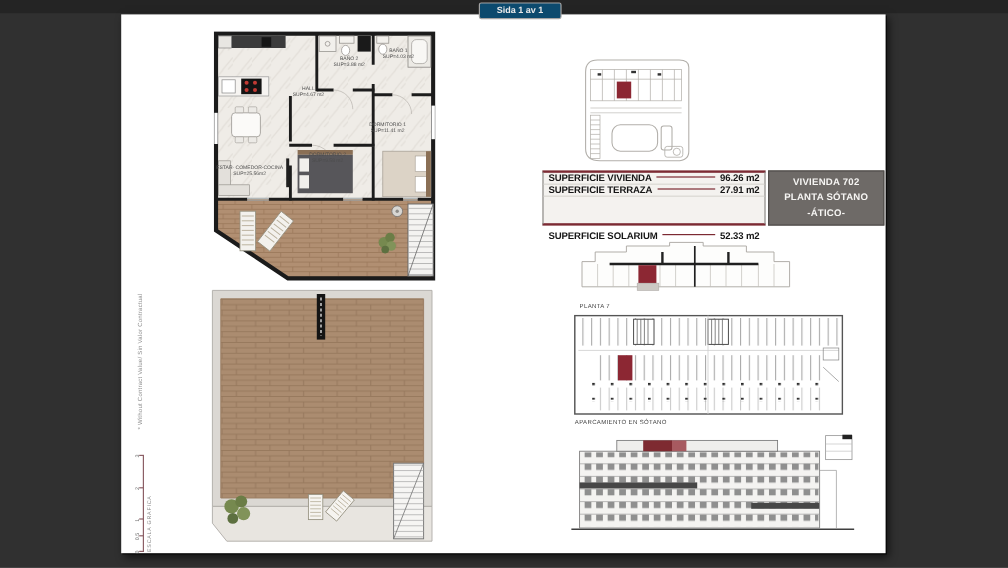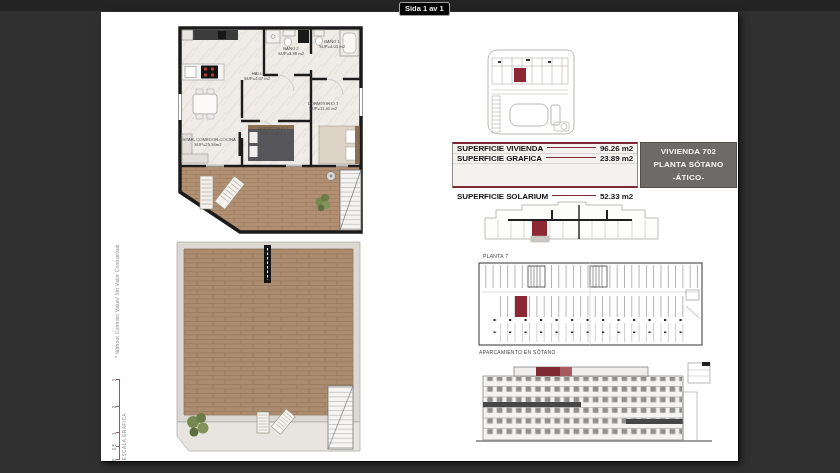--- a/index.html
+++ b/index.html
@@ -4,22 +4,22 @@
 <style>
   * { margin:0; padding:0; box-sizing:border-box; }
   html,body { background:#303030; }
   .screen {
     position:relative; width:840px; height:473px; overflow:hidden;
     background:#303030; font-family:"Liberation Sans", sans-serif;
   }
   .topbar { position:absolute; left:0; top:0; width:840px; height:11px; background:#242424; }
   .tooltip {
     position:absolute; left:399px; top:2px; z-index:5;
-    background:#000000; border:1px solid #a3a3a3; border-radius:2px;
-    color:#e9e9e9; font-size:7.5px; font-weight:bold; padding:1px 5px 2px;
+    background:#0c4a6e; border:1px solid #a3a3a3; border-radius:2px;
+    color:#e9e9e9; font-size:7.5px; font-weight:bold; padding:1px 14px 2px;
     white-space:nowrap;
   }
   .page {
     position:absolute; left:101px; top:12px; width:637px; height:449px;
     background:#ffffff;
     box-shadow:3px 3px 7px rgba(0,0,0,0.65), 1px 1px 0 rgba(0,0,0,0.8);
   }
   .plan { position:absolute; }
   .room-label {
     position:absolute; font-size:4.2px; line-height:1.25; color:#4c4c4c;
@@ -302,23 +302,23 @@
       </g>
     </svg>
 
     <div class="surface-table">
       <div class="s-row">
         <span class="s-label">SUPERFICIE VIVIENDA</span>
         <span class="s-line"></span>
         <span class="s-value">96.26 m2</span>
       </div>
       <div class="s-row">
-        <span class="s-label">SUPERFICIE GRAFICA</span>
+        <span class="s-label">SUPERFICIE TERRAZA</span>
         <span class="s-line"></span>
-        <span class="s-value">23.89 m2</span>
+        <span class="s-value">27.91 m2</span>
       </div>
       <div class="s-row">
         <span class="s-label">SUPERFICIE SOLARIUM</span>
         <span class="s-line"></span>
         <span class="s-value">52.33 m2</span>
       </div>
     </div>
 
     <div class="title-block">
       <div>VIVIENDA 702</div>

